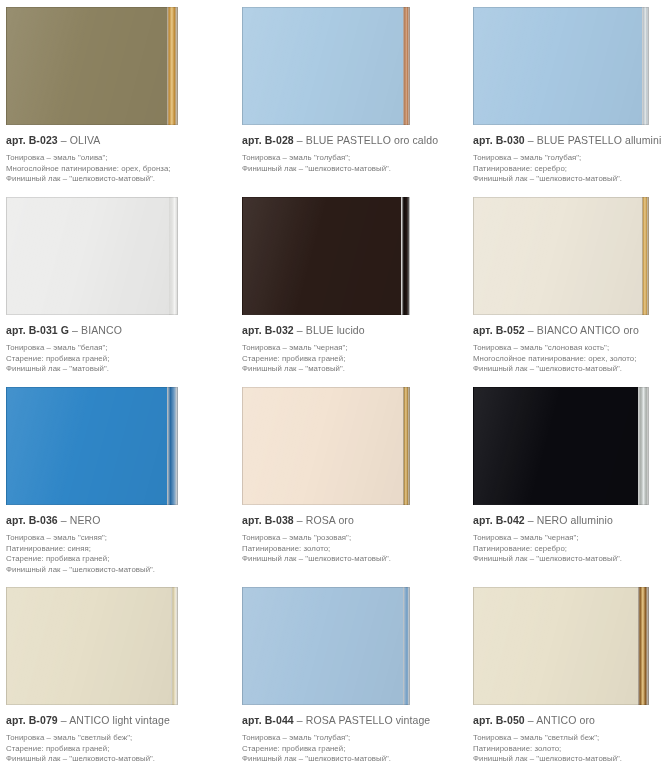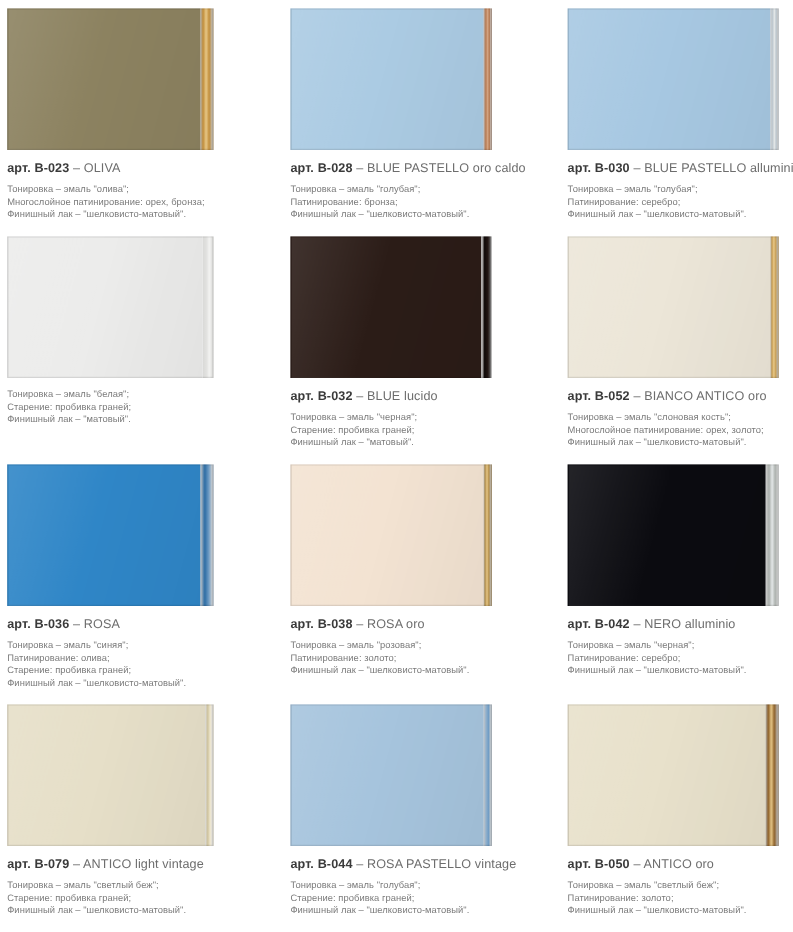--- a/index.html
+++ b/index.html
@@ -111,21 +111,20 @@
     </div>
     <div class="swatch-cell col-2">
       <div class="swatch-figure">
         <div class="swatch-face" style="background: linear-gradient(105deg, rgba(255, 255, 255, 0.1) 0%, rgba(255, 255, 255, 0) 45%, rgba(0, 0, 0, 0.043) 100%), rgb(171, 203, 227);"></div>
         <div class="swatch-edge thin" style="background: linear-gradient(90deg, rgba(0, 0, 0, 0.28) 0%, rgb(181, 119, 78) 30%, rgb(214, 168, 135) 55%, rgb(181, 119, 78) 80%, rgba(0, 0, 0, 0.22) 100%);"></div>
       </div>
       <div class="caption">
         <div class="caption-title"><span class="art">арт.</span> <span class="code">B-028</span> <span class="name">–</span> <span class="name">BLUE PASTELLO oro caldo</span></div>
         <ul class="caption-lines">
           <li>Тонировка – эмаль "голубая";</li>
-          <li>Патинирование: бронза;</li>
           <li>Финишный лак – "шелковисто-матовый".</li>
         </ul>
       </div>
     </div>
     <div class="swatch-cell col-3">
       <div class="swatch-figure">
         <div class="swatch-face" style="background: linear-gradient(105deg, rgba(255, 255, 255, 0.1) 0%, rgba(255, 255, 255, 0) 45%, rgba(0, 0, 0, 0.043) 100%), rgb(167, 200, 226);"></div>
         <div class="swatch-edge thin" style="background: linear-gradient(90deg, rgba(0, 0, 0, 0.18) 0%, rgb(185, 196, 204) 28%, rgb(228, 232, 232) 55%, rgb(185, 196, 204) 82%, rgba(0, 0, 0, 0.18) 100%);"></div>
       </div>
       <div class="caption">
@@ -136,20 +135,21 @@
           <li>Финишный лак – "шелковисто-матовый".</li>
         </ul>
       </div>
     </div>
     <div class="swatch-cell col-1">
       <div class="swatch-figure">
         <div class="swatch-face" style="background: linear-gradient(105deg, rgba(255, 255, 255, 0.1) 0%, rgba(255, 255, 255, 0) 45%, rgba(0, 0, 0, 0.043) 100%), rgb(236, 236, 235);"></div>
         <div class="swatch-edge " style="background: linear-gradient(90deg, rgb(217, 217, 215) 0%, rgb(226, 226, 224) 40%, rgb(244, 244, 243) 70%, rgb(220, 220, 218) 100%);"></div>
       </div>
       <div class="caption">
+        <div class="caption-title"><span class="art">арт.</span> <span class="code">B-031 G</span> <span class="name">–</span> <span class="name">BIANCO</span></div>
         <ul class="caption-lines">
           <li>Тонировка – эмаль "белая";</li>
           <li>Старение: пробивка граней;</li>
           <li>Финишный лак – "матовый".</li>
         </ul>
       </div>
     </div>
     <div class="swatch-cell col-2">
       <div class="swatch-figure">
         <div class="swatch-face" style="background: linear-gradient(105deg, rgba(255, 255, 255, 0.1) 0%, rgba(255, 255, 255, 0) 45%, rgba(0, 0, 0, 0.043) 100%), rgb(43, 28, 23);"></div>
@@ -177,24 +177,24 @@
           <li>Финишный лак – "шелковисто-матовый".</li>
         </ul>
       </div>
     </div>
     <div class="swatch-cell col-1">
       <div class="swatch-figure">
         <div class="swatch-face" style="background: linear-gradient(105deg, rgba(255, 255, 255, 0.1) 0%, rgba(255, 255, 255, 0) 45%, rgba(0, 0, 0, 0.043) 100%), rgb(47, 134, 199);"></div>
         <div class="swatch-edge wide" style="background: linear-gradient(90deg, rgba(0, 0, 0, 0.22) 0%, rgb(42, 107, 163) 35%, rgb(111, 156, 196) 70%, rgba(0, 0, 0, 0.18) 100%);"></div>
       </div>
       <div class="caption">
-        <div class="caption-title"><span class="art">арт.</span> <span class="code">B-036</span> <span class="name">–</span> <span class="name">ROSA</span></div>
+        <div class="caption-title"><span class="art">арт.</span> <span class="code">B-036</span> <span class="name">–</span> <span class="name">NERO</span></div>
         <ul class="caption-lines">
           <li>Тонировка – эмаль "синяя";</li>
-          <li>Патинирование: олива;</li>
+          <li>Патинирование: синяя;</li>
           <li>Старение: пробивка граней;</li>
           <li>Финишный лак – "шелковисто-матовый".</li>
         </ul>
       </div>
     </div>
     <div class="swatch-cell col-2">
       <div class="swatch-figure">
         <div class="swatch-face" style="background: linear-gradient(105deg, rgba(255, 255, 255, 0.1) 0%, rgba(255, 255, 255, 0) 45%, rgba(0, 0, 0, 0.043) 100%), rgb(243, 227, 210);"></div>
         <div class="swatch-edge thin" style="background: linear-gradient(90deg, rgba(0, 0, 0, 0.3) 0%, rgb(176, 138, 69) 22%, rgb(232, 201, 138) 48%, rgb(176, 138, 69) 74%, rgba(0, 0, 0, 0.25) 100%);"></div>
       </div>

